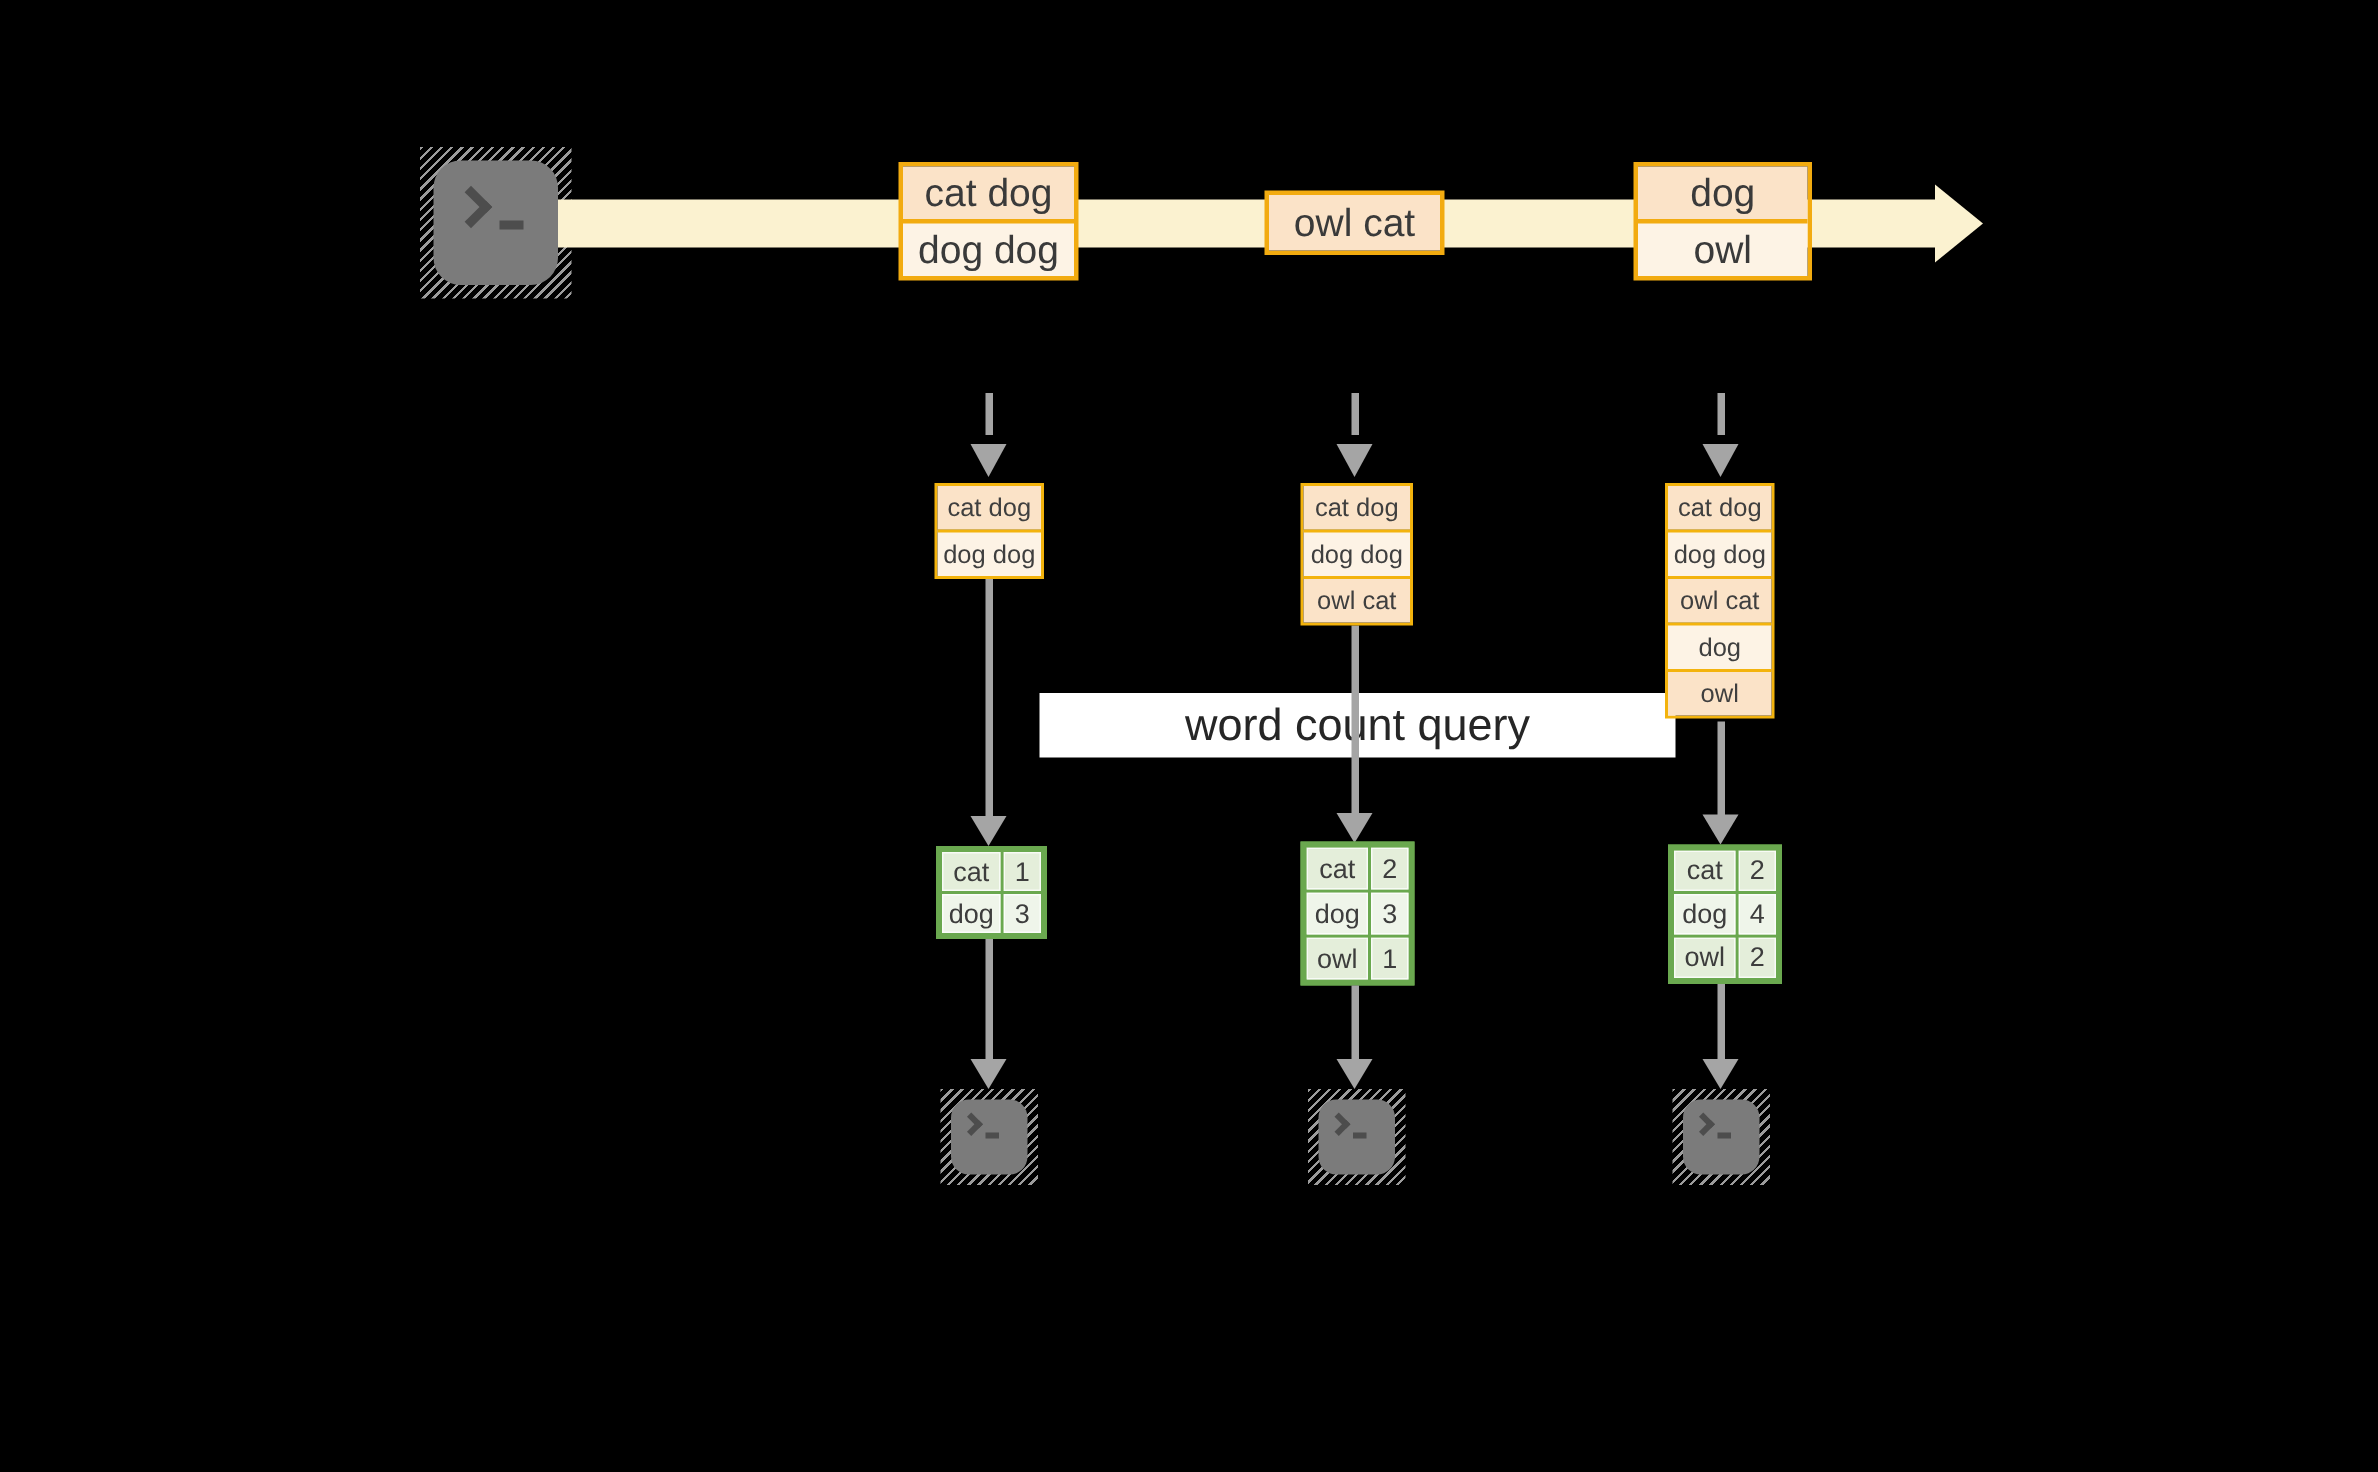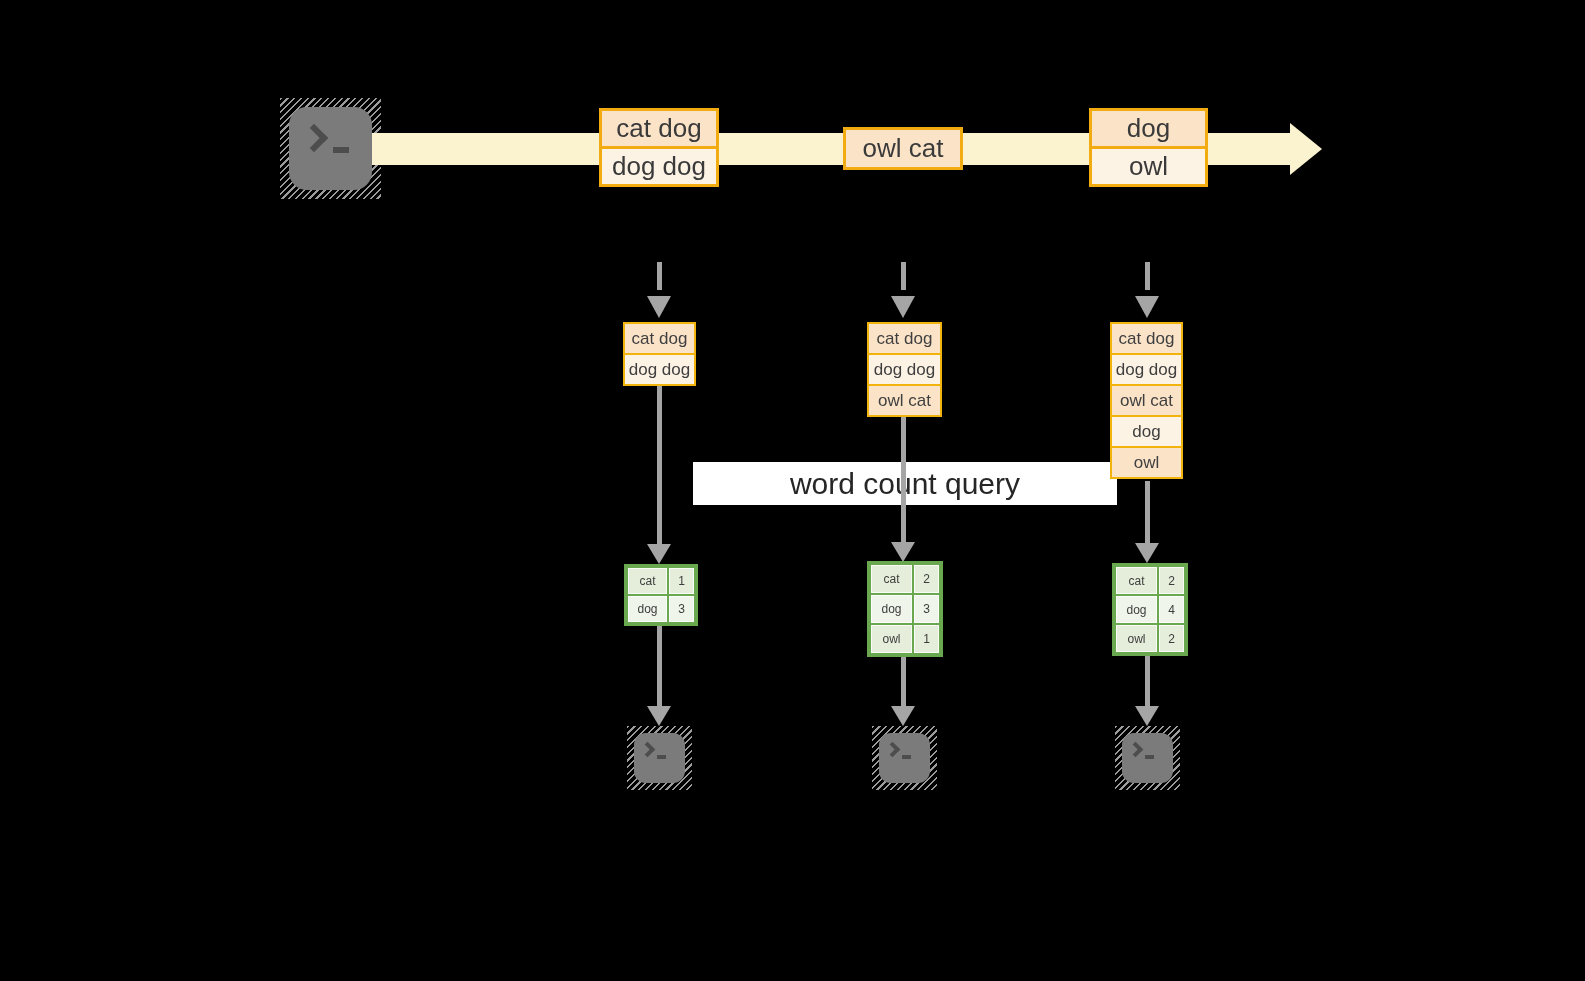--- a/index.html
+++ b/index.html
@@ -36,21 +36,21 @@
   .vshaft{position:absolute;width:5px;background:#a5a5a5;z-index:2;}
   .vdash{position:absolute;width:5px;background:#a5a5a5;z-index:2;}
   .vhead{position:absolute;width:0;height:0;border-left:12px solid transparent;border-right:12px solid transparent;border-top:20px solid #a5a5a5;z-index:2;}
   .vhead.dashed{border-top-width:22px;}
   
   .banner{position:absolute;background:#ffffff;display:flex;align-items:center;justify-content:center;
           font-size:30px;color:#262626;z-index:1;}
   
   .gtable{position:absolute;box-sizing:border-box;border:2px solid #6aa84f;background:#6aa84f;
           padding:2px;display:grid;grid-template-columns:1fr 25px;gap:2px;z-index:2;}
-  .gcell{display:flex;align-items:center;justify-content:center;font-size:12px;color:#3d3d3d;
+  .gcell{display:flex;align-items:center;justify-content:center;font-size:18px;color:#3d3d3d;
          box-shadow:inset 0 0 0 1px rgba(255,255,255,.75);}
   .g1{background:#e4eeda;}
   .g2{background:#eff5ea;}
 </style>
 </head>
 <body>
 
 <div id="canvas">
 
   <div class="term" style="left:280px;top:98px;width:101px;height:101px">

